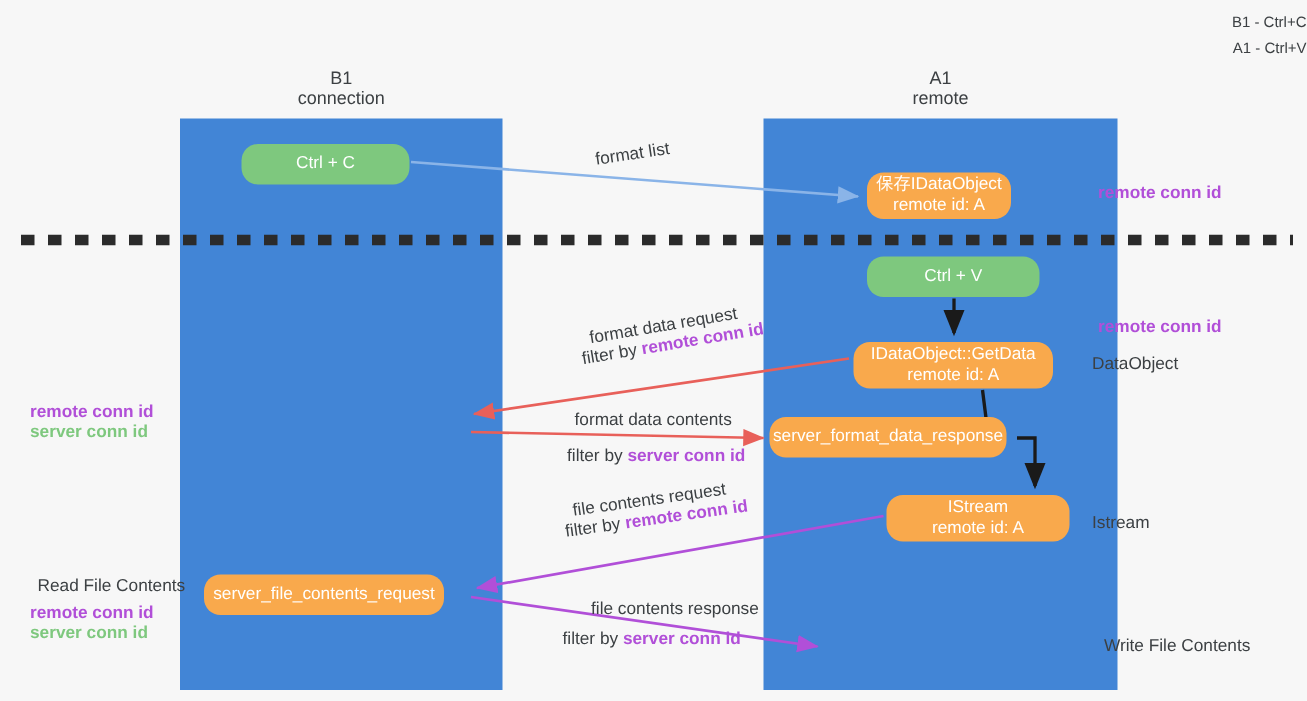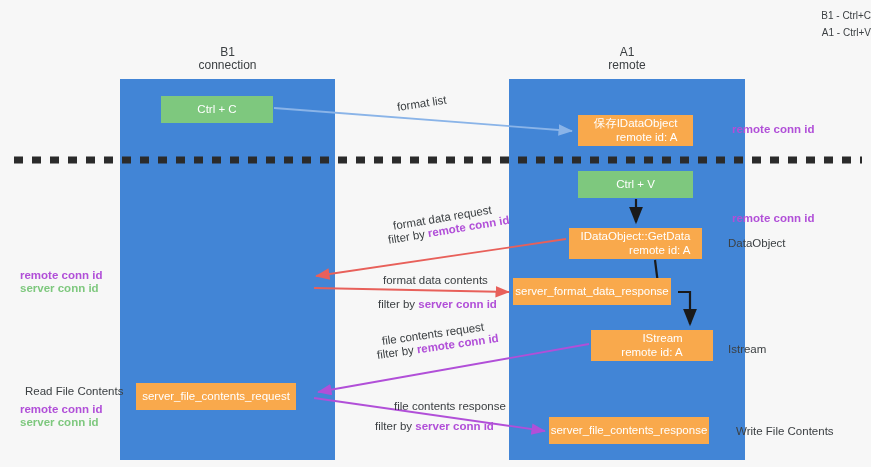--- a/index.html
+++ b/index.html
@@ -27,28 +27,28 @@
     position:absolute;text-align:center;font-size:12px;
     color:#3c4043;line-height:13px;white-space:pre;
   }
   #head-b1{left:120px;top:46px;width:215px;}
   #head-a1{left:509px;top:46px;width:236px;}
 
   
   .node{
     position:absolute;display:flex;flex-direction:column;
     align-items:center;justify-content:center;
-    text-align:right;color:#ffffff;font-size:11.5px;line-height:13.5px;
-    box-sizing:border-box;padding:2px 6px;white-space:pre;
+    text-align:center;color:#ffffff;font-size:11.5px;line-height:13.5px;
+    box-sizing:border-box;padding:2px 6px;white-space:pre;border-radius:11px;
   }
   .green{background:#7ec87e;}
   .orange{background:#f9a94c;}
 
   #n-ctrlc{left:161px;top:96px;width:112px;height:27px;}
-  #n-idataobject{left:578px;top:115px;width:115px;height:31px;}
+  #n-idataobject{left:578px;top:115px;width:96px;height:31px;}
   #n-ctrlv{left:578px;top:171px;width:115px;height:27px;}
   #n-getdata{left:569px;top:228px;width:133px;height:31px;}
   #n-sfdreq{left:152px;top:268px;width:159px;height:27px;}
   #n-sfdresp{left:513px;top:278px;width:158px;height:27px;}
   #n-istream{left:591px;top:330px;width:122px;height:31px;}
   #n-sfcreq{left:136px;top:383px;width:160px;height:27px;}
   #n-sfcresp{left:549px;top:417px;width:160px;height:27px;}
 
   
   .lbl{
@@ -140,21 +140,20 @@
   <div class="node green" id="n-ctrlc">Ctrl + C</div>
   <div class="node orange" id="n-idataobject">保存IDataObject
 remote id: A</div>
   <div class="node green" id="n-ctrlv">Ctrl + V</div>
   <div class="node orange" id="n-getdata">IDataObject::GetData
 remote id: A</div>
   <div class="node orange" id="n-sfdresp">server_format_data_response</div>
   <div class="node orange" id="n-istream">IStream
 remote id: A</div>
   <div class="node orange" id="n-sfcreq">server_file_contents_request</div>
-  <div class="node orange" id="n-sfcresp">server_file_contents_response</div>
 
   <div class="lbl rot-b" id="t-formatlist">format list</div>
 
   <div class="lbl rot-a" id="t-fdreq">format data request</div>
   <div class="lbl rot-a" id="t-fdreq2"><span>filter by </span><span class="strong-rem">remote conn id</span></div>
 
   <div class="lbl" id="t-fdresp">format data contents</div>
   <div class="lbl" id="t-fdresp2"><span>filter by </span><span class="strong-rem">server conn id</span></div>
 
   <div class="lbl rot-c" id="t-fcreq">file contents request</div>

